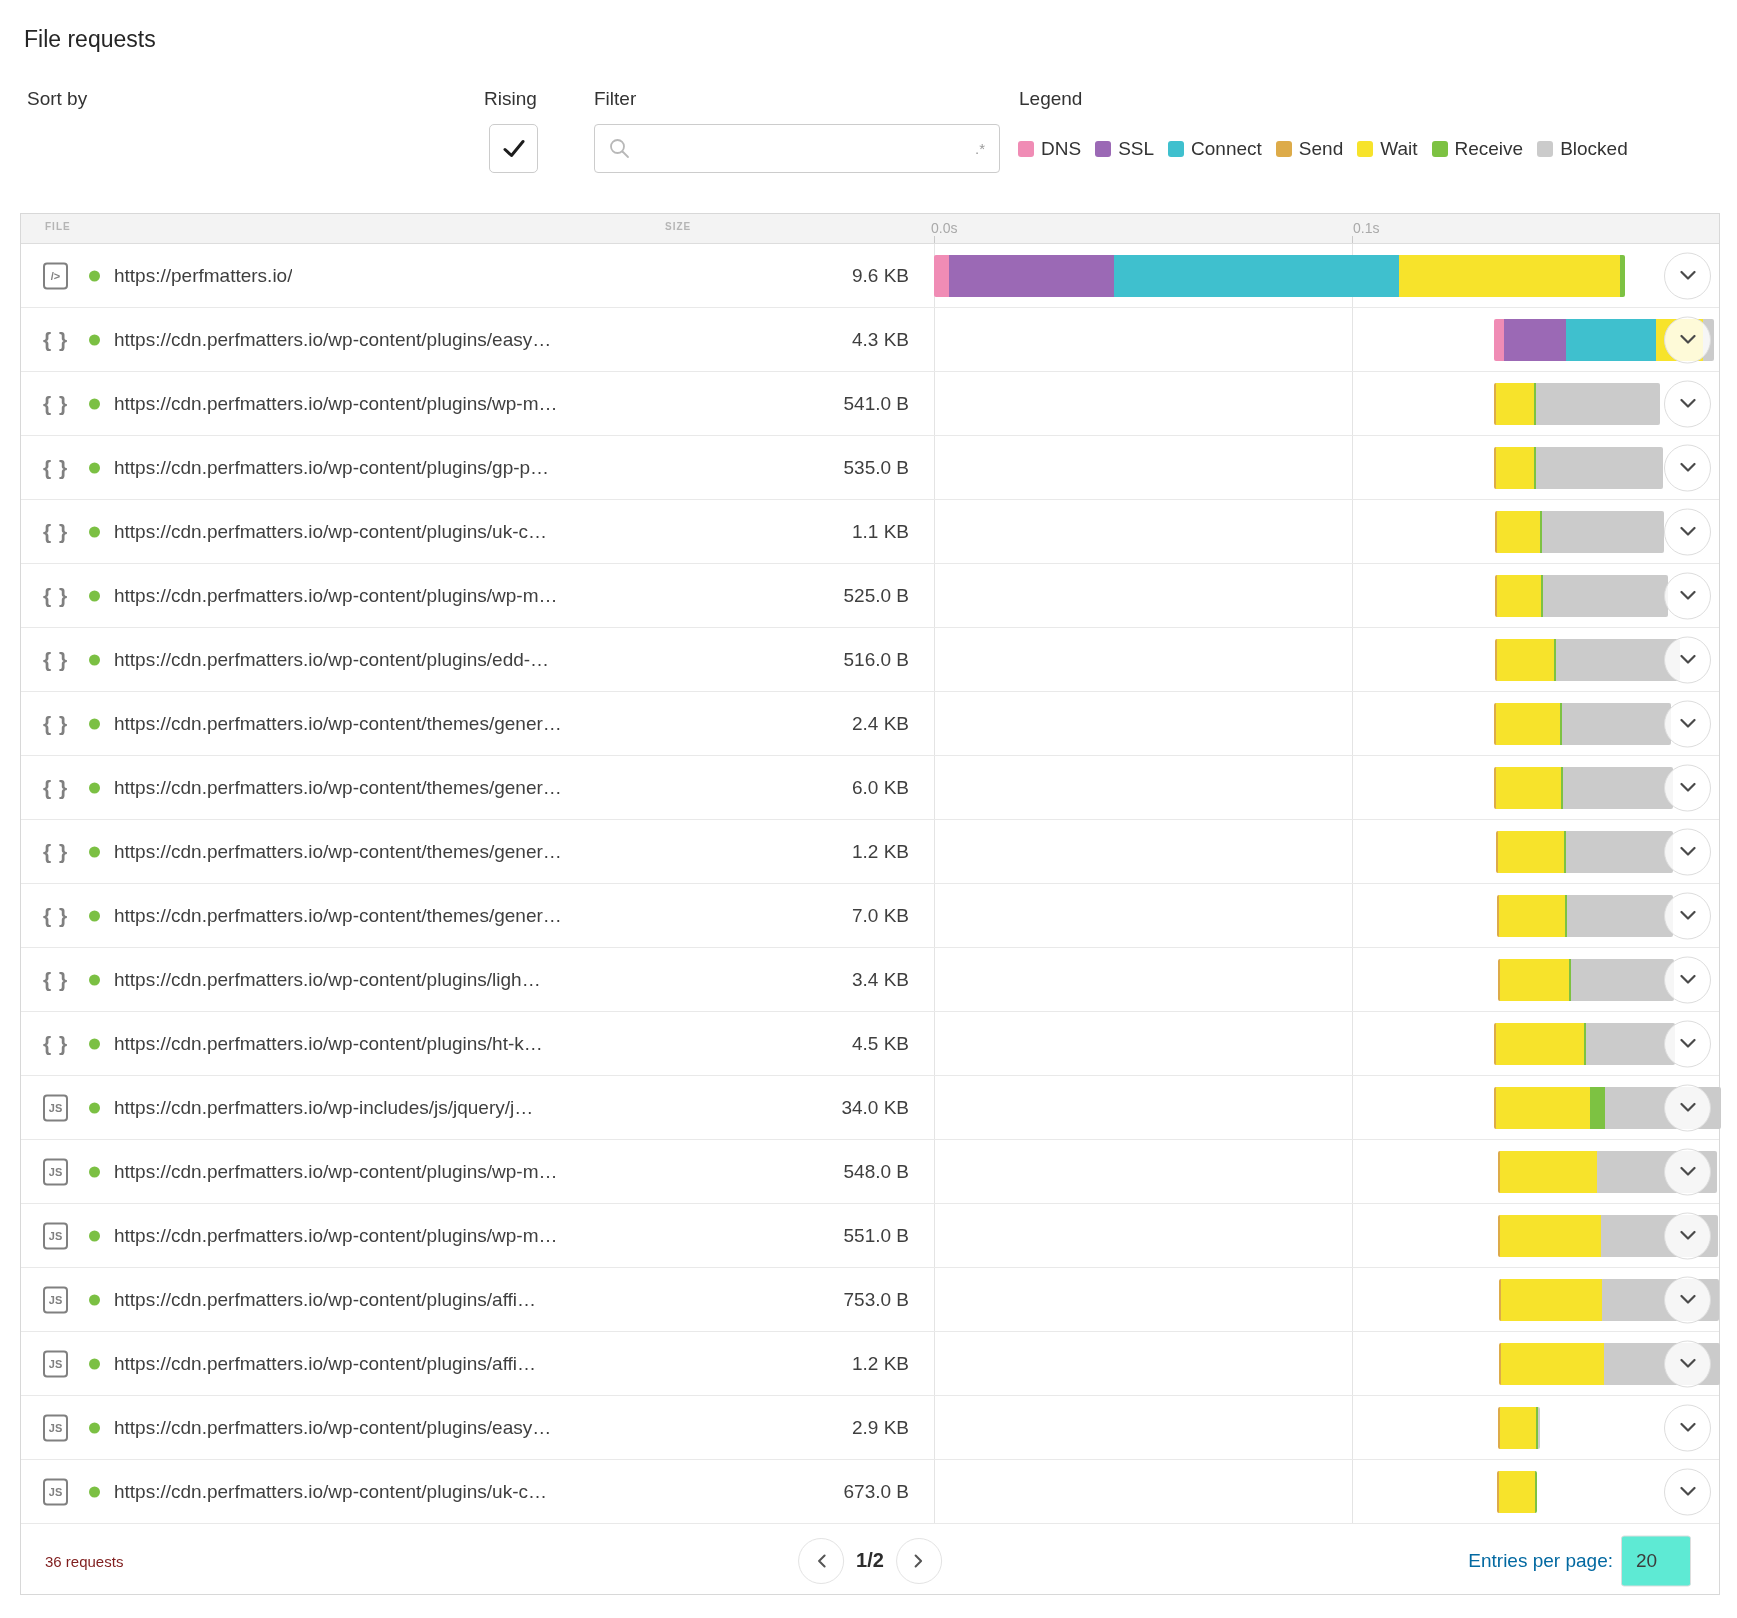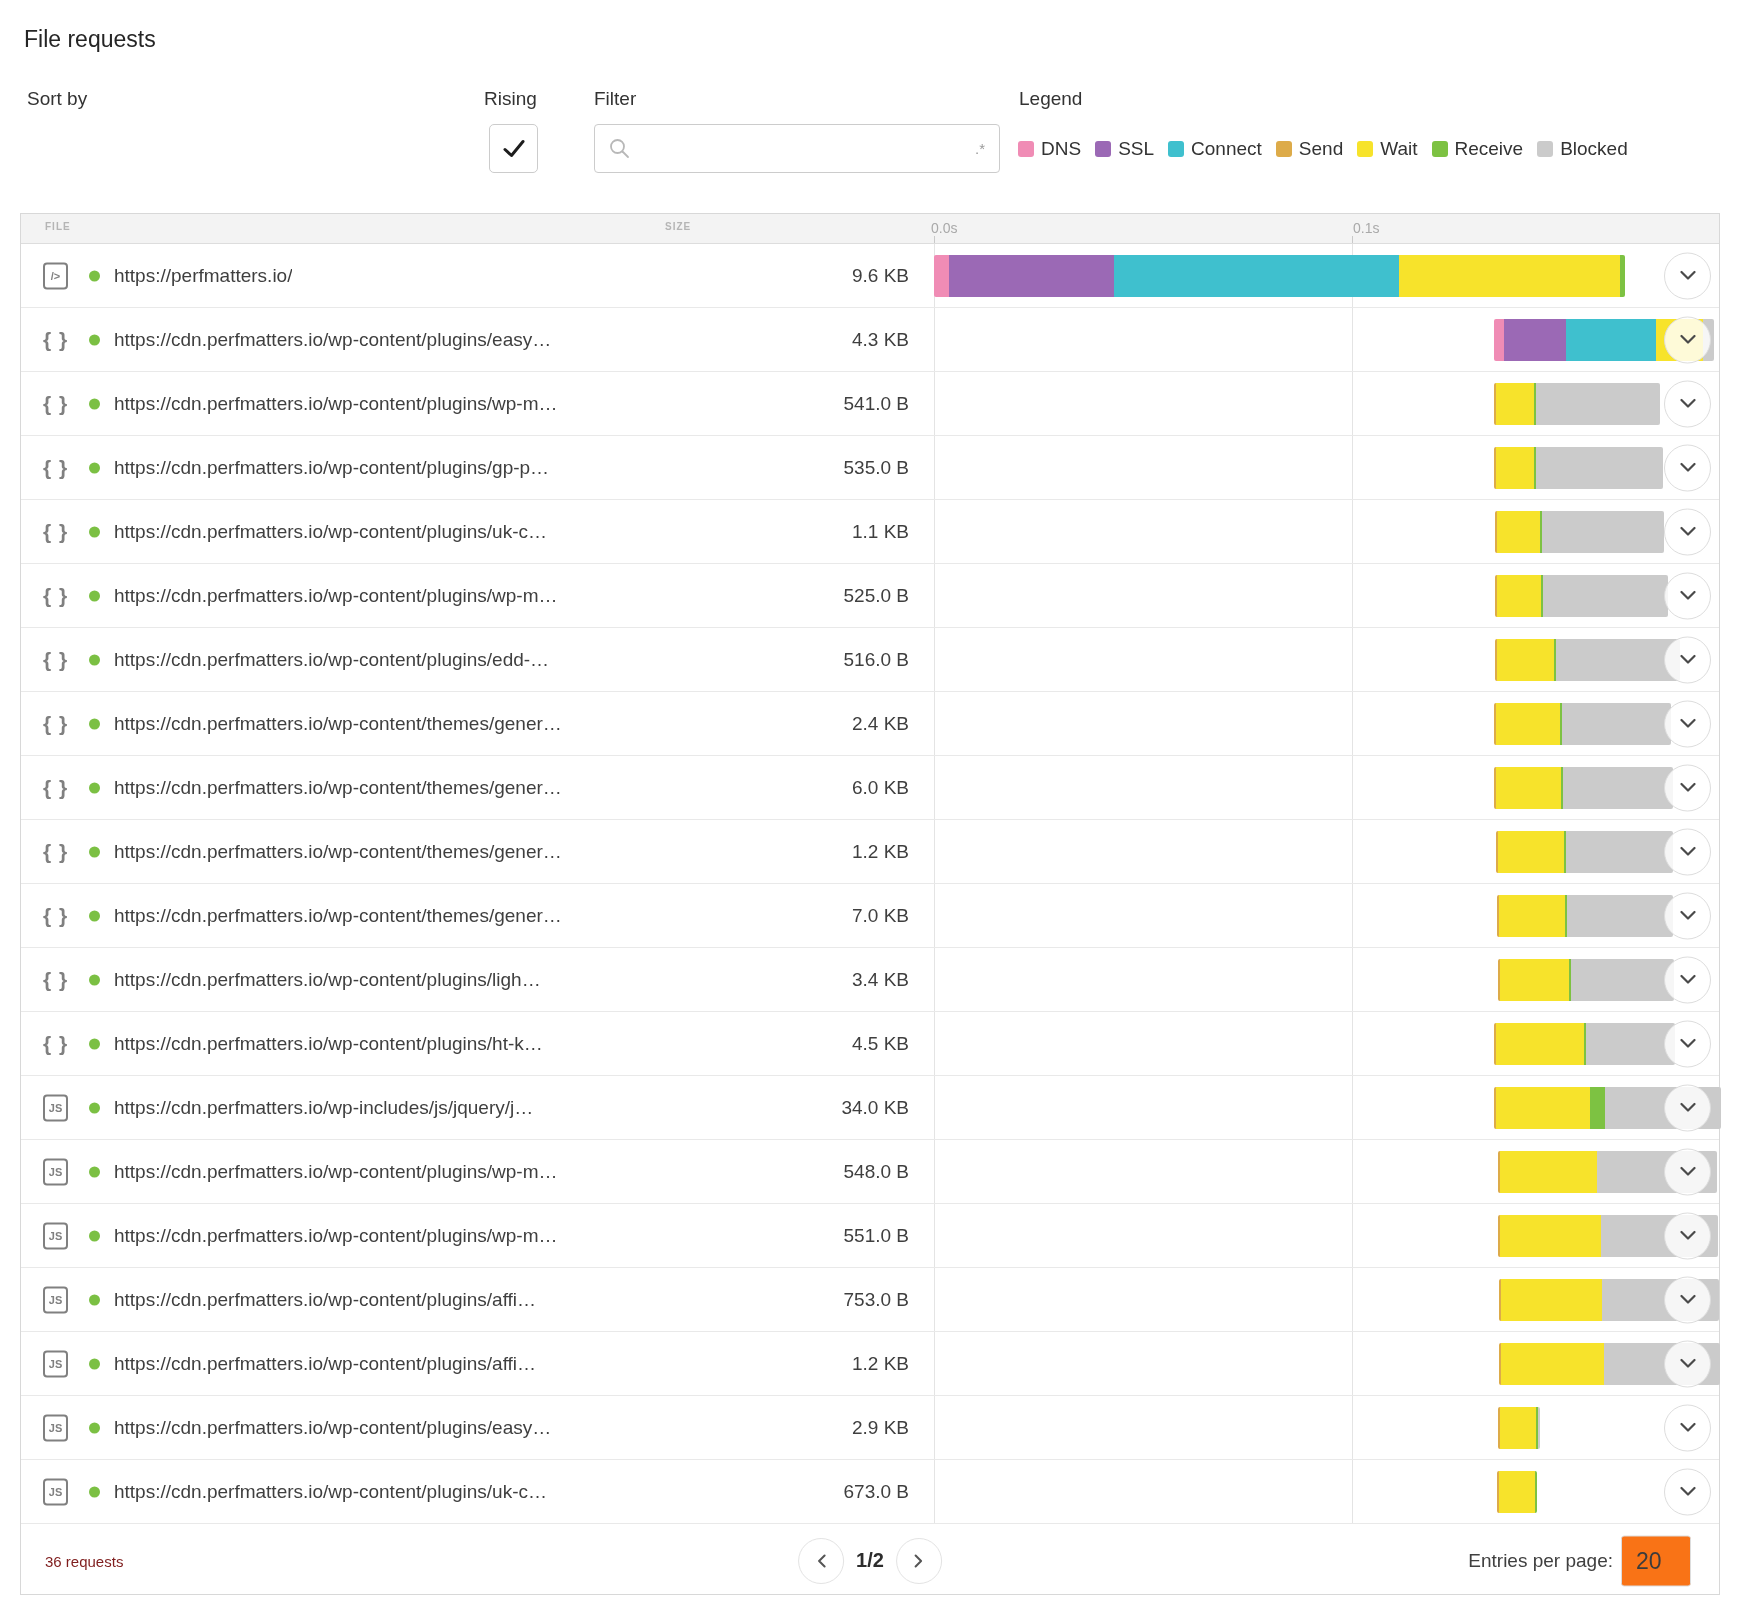--- a/index.html
+++ b/index.html
@@ -50,22 +50,22 @@
   .seg { height:100%; flex:0 0 auto; }
 
   .expand-btn { position:absolute; right:8px; top:50%; transform:translateY(-50%); width:47px; height:47px; border-radius:50%; background:rgba(255,255,255,0.82); border:1px solid #ddd; display:flex; align-items:center; justify-content:center; cursor:pointer; z-index:2; }
 
   .tfoot { position:absolute; left:0; bottom:0; width:100%; height:67px; background:#fff; }
   .requests-count { position:absolute; left:24px; top:50%; transform:translateY(-50%); font-size:15px; color:#7f1d1d; }
   .pagination { position:absolute; left:50%; top:50%; transform:translate(-50%,-50%); display:flex; align-items:center; gap:12px; }
   .page-btn { width:46px; height:46px; border-radius:50%; border:1px solid #e3e3e3; background:#fff; display:flex; align-items:center; justify-content:center; cursor:pointer; }
   .page-indicator { font-size:20px; font-weight:700; color:#2d2d2d; }
   .entries { position:absolute; right:28px; top:50%; transform:translateY(-50%); display:flex; align-items:center; gap:8px; }
-  .entries-label { font-size:19px; color:#404040; }
-  .entries-input { width:70px; height:51px; border:1px solid #ddd; border-radius:3px; display:flex; align-items:center; padding-left:14px; font-size:23px; color:#3c3c3c; background:#f97316; cursor:text; }
+  .entries-label { font-size:19px; color:#0369a1; }
+  .entries-input { width:70px; height:51px; border:1px solid #ddd; border-radius:3px; display:flex; align-items:center; padding-left:14px; font-size:19px; color:#3c3c3c; background:#5eead4; cursor:text; }
 </style>
 </head>
 <body>
 
 <div class="canvas">
 
   <div class="page-title">File requests</div>
 
   <div class="ctl-label lbl-sort">Sort by</div>
   <div class="ctl-label lbl-rising">Rising</div>

